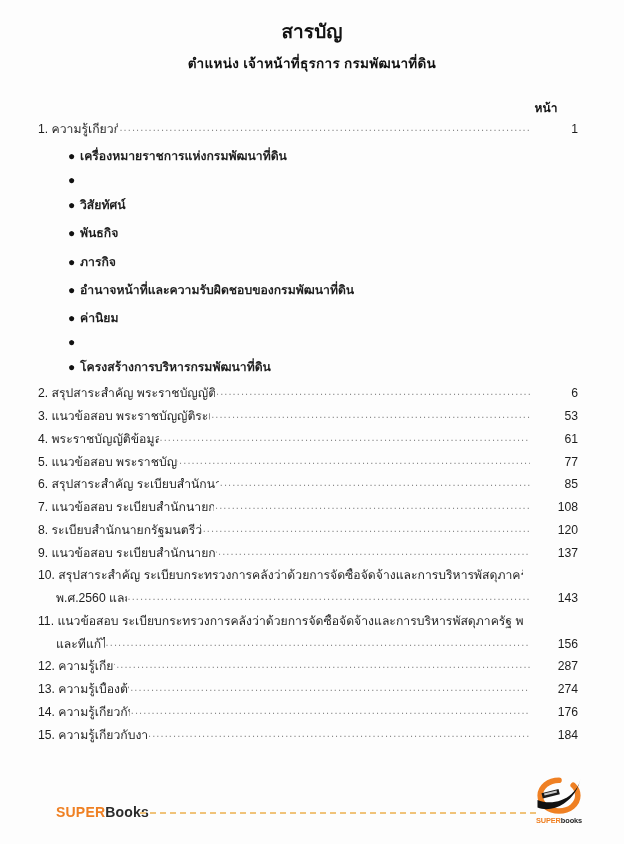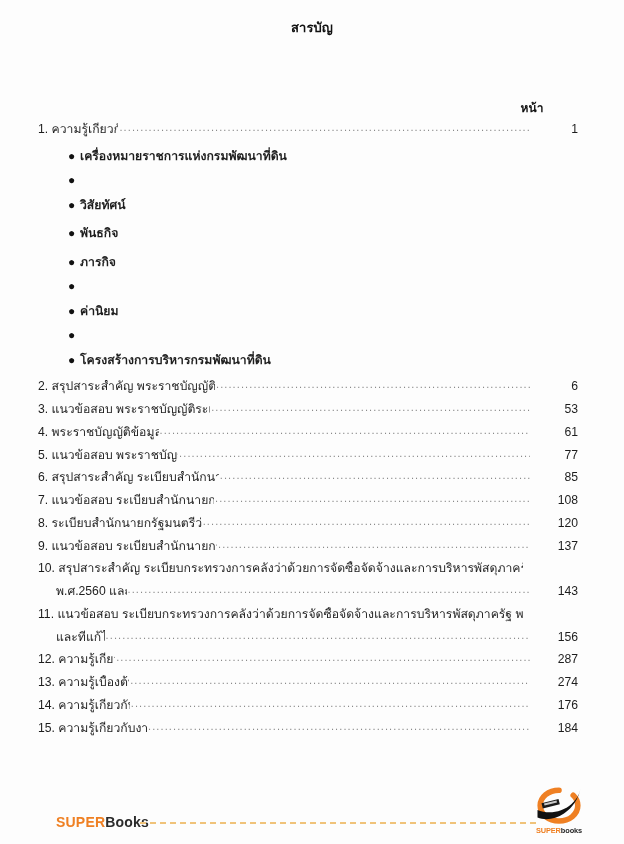--- a/index.html
+++ b/index.html
@@ -18,42 +18,42 @@
 
   .page {
     position: absolute;
     inset: 0;
     background: #fdfdfd;
   }
 
   
   .doc-title {
     text-align: center;
-    font-size: 13px;
+    font-size: 19px;
     font-weight: 600;
     color: #111;
     margin-top: 18px;
     line-height: 1.5;
     letter-spacing: 0.1px;
   }
   .doc-subtitle {
     text-align: center;
     font-size: 13.5px;
     font-weight: 600;
     color: #111;
     margin-top: 7px;
     line-height: 1.5;
     letter-spacing: 0.3px;
   }
 
   
   .page-col-header {
     position: absolute;
     top: 98px;
-    right: 62px;
+    right: 48px;
     width: 60px;
     text-align: center;
     font-size: 12px;
     font-weight: 700;
     color: #111;
   }
 
   
   .toc {
     position: absolute;
@@ -128,21 +128,21 @@
     line-height: 1;
     color: #111;
   }
   .bullet-text { flex: 0 1 auto; font-weight: bold; }
 
   
   .footer {
     position: absolute;
     left: 0;
     right: 0;
-    bottom: 4px;
+    bottom: 14px;
     height: 58px;
   }
   .footer-brand {
     position: absolute;
     left: 56px;
     bottom: 10px;
     font-size: 14px;
     font-weight: 700;
     letter-spacing: 0.2px;
     white-space: nowrap;
@@ -181,20 +181,21 @@
   }
   .logo-super { color: #ef8023; }
   .logo-books { color: #1f1f1f; }
 </style>
 </head>
 <body>
 
 <div class="page">
 
   <div class="doc-title">สารบัญ</div>
+  <div class="doc-subtitle">ตำแหน่ง  เจ้าหน้าที่ธุรการ  กรมพัฒนาที่ดิน</div>
 
   <div class="page-col-header">หน้า</div>
 
   <div class="toc">
 
     <div class="toc-row">
       <span class="toc-label">1. ความรู้เกี่ยวกับกรมพัฒนาที่ดิน</span>
       <span class="leader"></span>
       <span class="pageno">1</span>
     </div>
@@ -214,20 +215,21 @@
       <li class="bullet-item">
         <span class="bullet-dot">●</span>
         <span class="bullet-text">พันธกิจ</span>
       </li>
       <li class="bullet-item">
         <span class="bullet-dot">●</span>
         <span class="bullet-text">ภารกิจ</span>
       </li>
       <li class="bullet-item">
         <span class="bullet-dot">●</span>
+        <span class="bullet-text">อำนาจหน้าที่และความรับผิดชอบของกรมพัฒนาที่ดิน</span>
       </li>
       <li class="bullet-item">
         <span class="bullet-dot">●</span>
         <span class="bullet-text">ค่านิยม</span>
       </li>
       <li class="bullet-item">
         <span class="bullet-dot">●</span>
       </li>
       <li class="bullet-item">
         <span class="bullet-dot">●</span>

